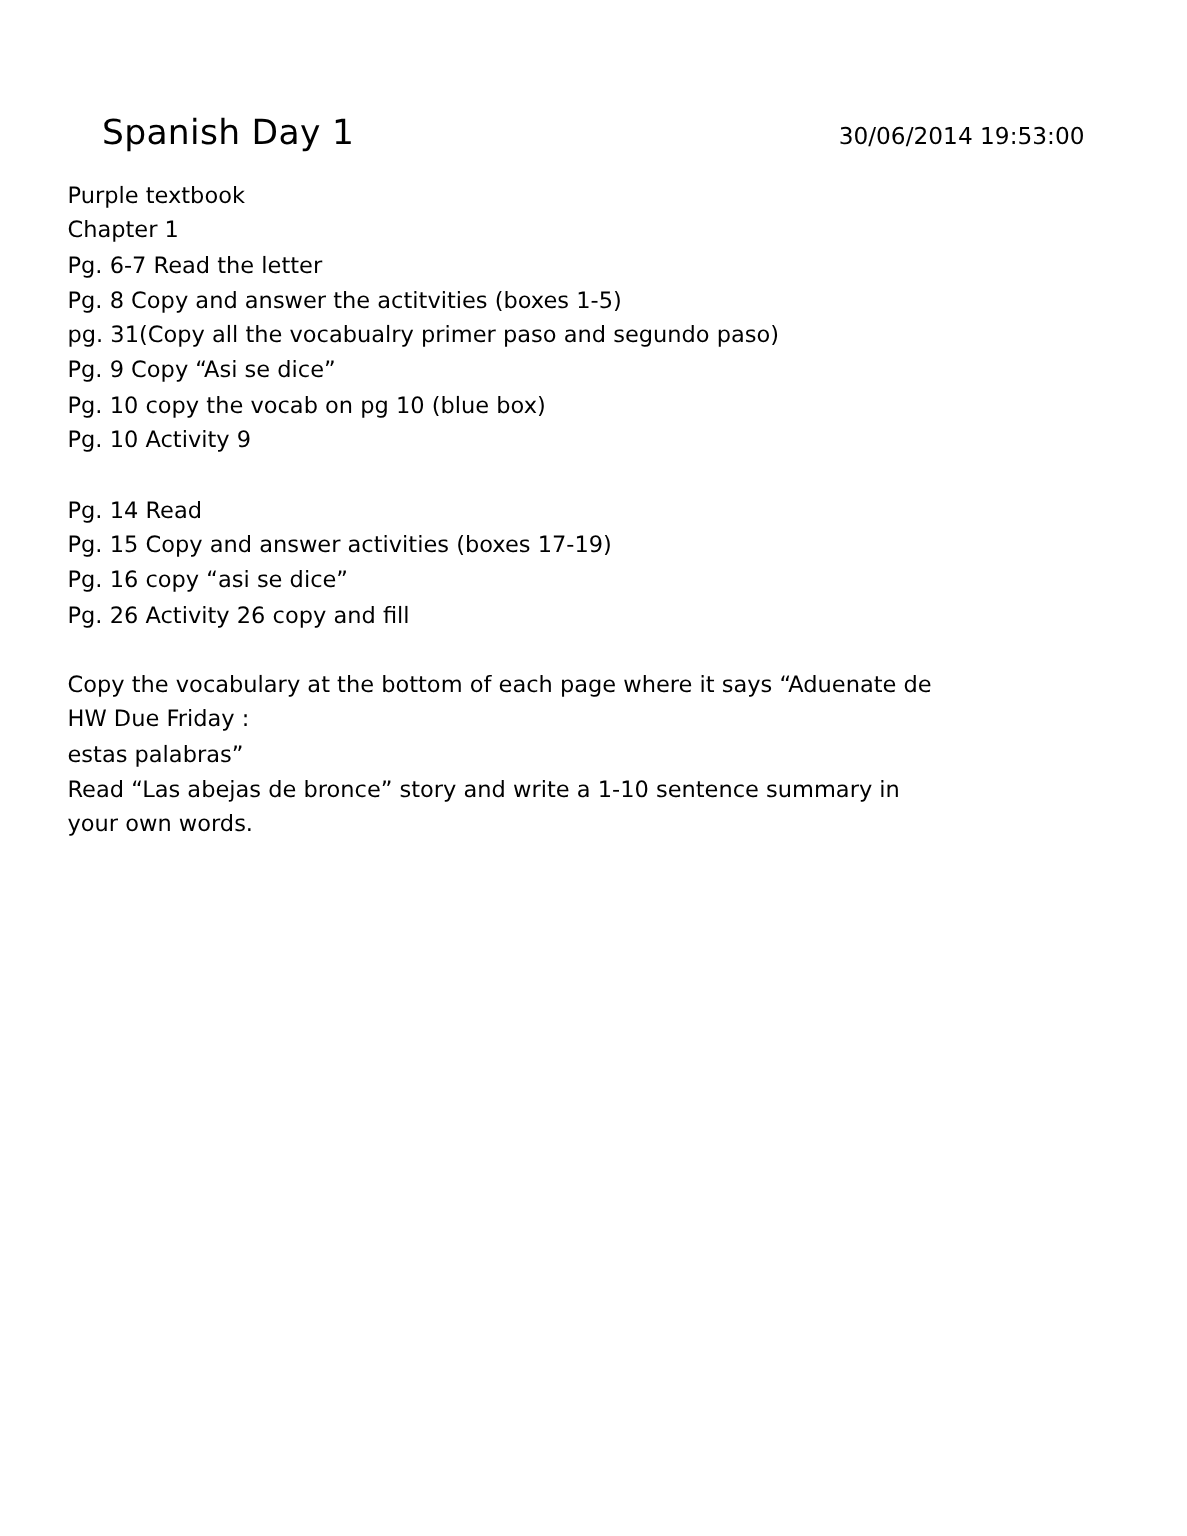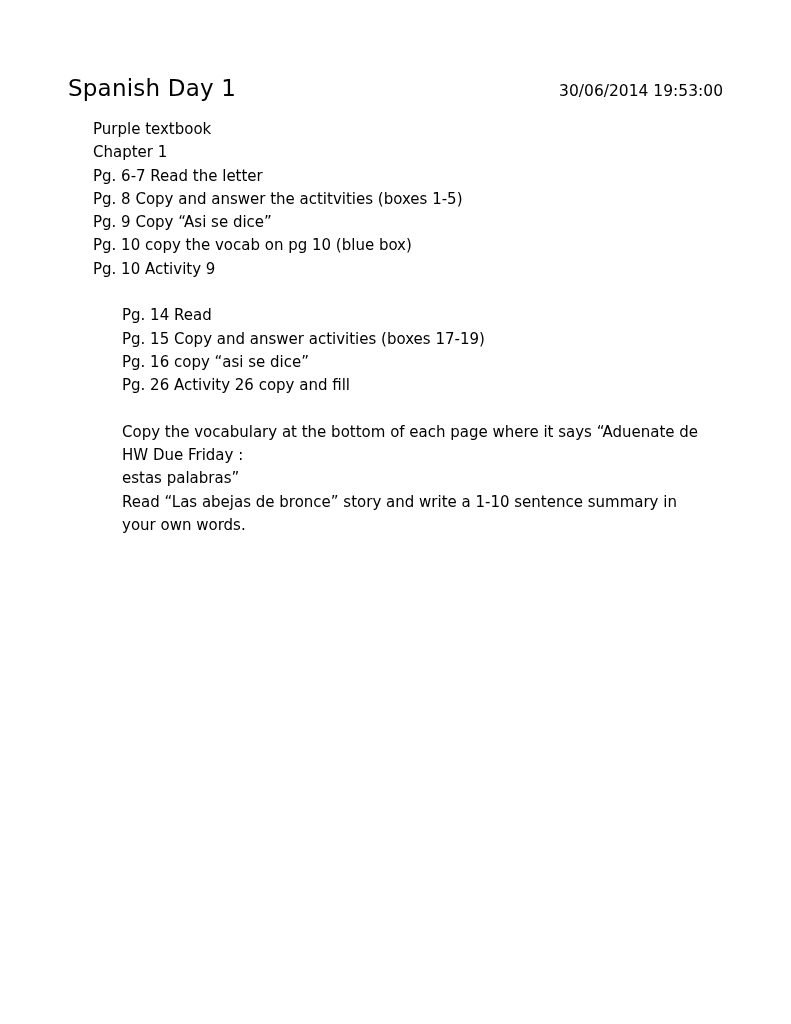--- a/index.html
+++ b/index.html
@@ -28,45 +28,46 @@
     font-weight: 400;
     letter-spacing: 0.2px;
     white-space: nowrap;
   }
   .doc-timestamp {
     font-size: 15.5px;
     white-space: nowrap;
     margin-top: 36px;
   }
   .content {
-    padding: 17px 60px 0 93px;
+    padding: 17px 60px 0 45px;
     font-size: 15px;
     line-height: 23.3px;
   }
   .section { margin: 0; }
-  .section + .section { margin-top: 23.3px; margin-left: 29px; }
+  .section + .section { margin-top: 23.3px; }
   .line { white-space: pre; }
 </style>
 </head>
 <body>
 
 <div class="page">
 
   <div class="header">
     <div class="doc-title">Spanish Day 1</div>
     <div class="doc-timestamp">30/06/2014 19:53:00</div>
   </div>
 
   <div class="content">
 
     <div class="section">
       <div class="line">Purple textbook</div>
       <div class="line">Chapter 1</div>
       <div class="line">Pg. 6-7 Read the letter</div>
       <div class="line">Pg. 8 Copy and answer the actitvities (boxes 1-5)</div>
+      <div class="line">pg. 31(Copy all the vocabualry primer paso and segundo paso)</div>
       <div class="line">Pg. 9 Copy “Asi se dice”</div>
       <div class="line">Pg. 10 copy the vocab on pg 10 (blue box)</div>
       <div class="line">Pg. 10 Activity 9</div>
     </div>
 
     <div class="section">
       <div class="line">Pg. 14 Read</div>
       <div class="line">Pg. 15 Copy and answer activities (boxes 17-19)</div>
       <div class="line">Pg. 16 copy “asi se dice”</div>
       <div class="line">Pg. 26 Activity 26 copy and fill</div>

